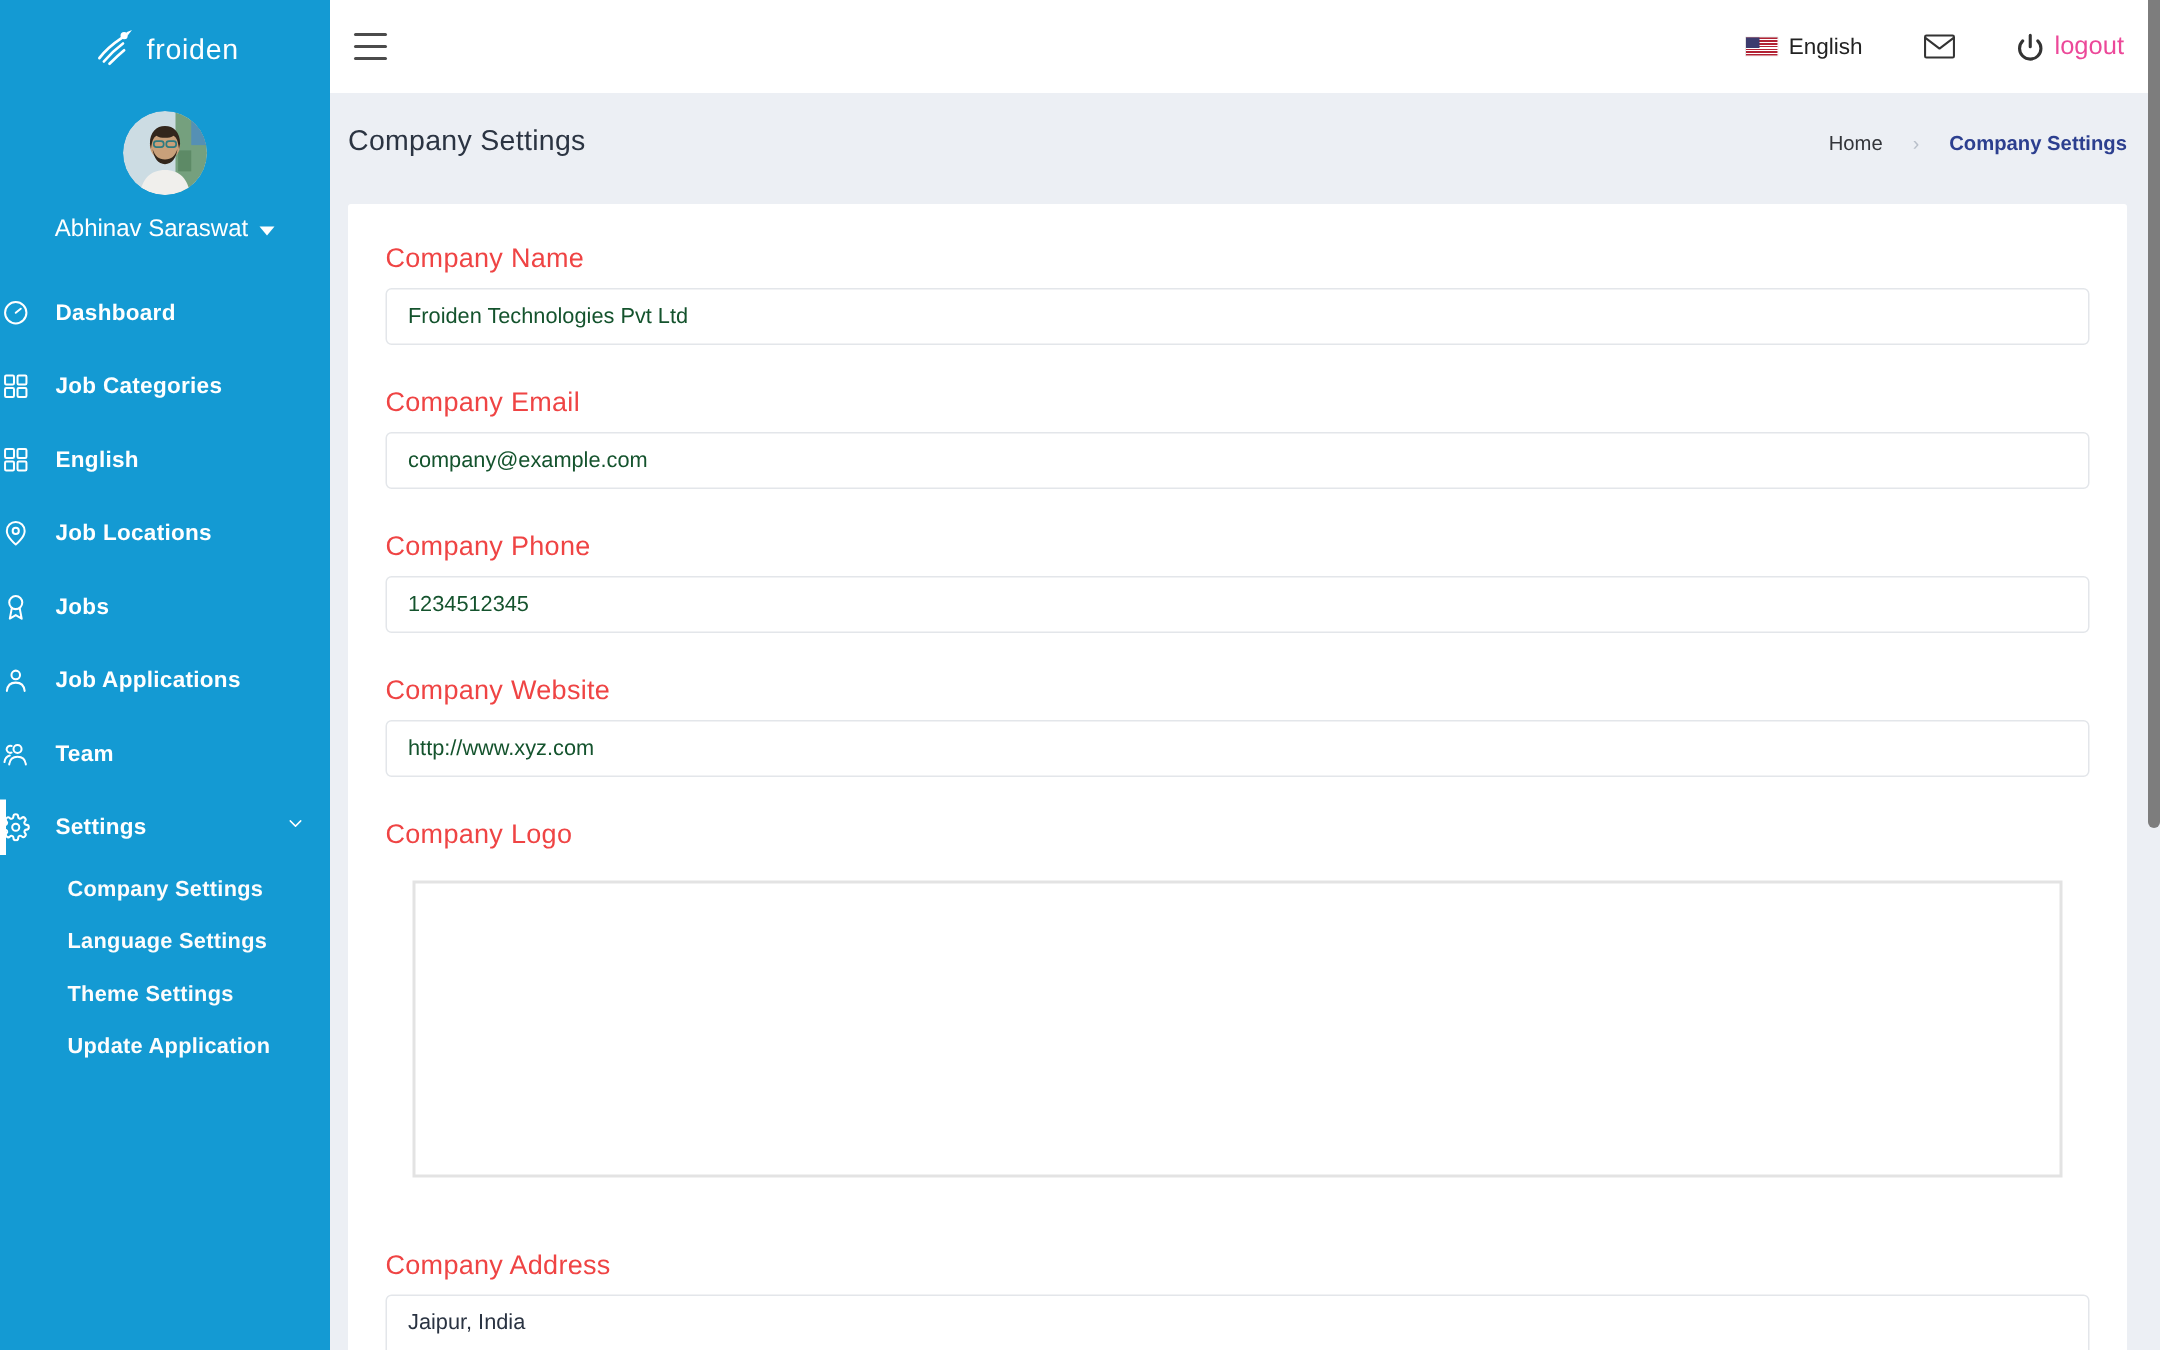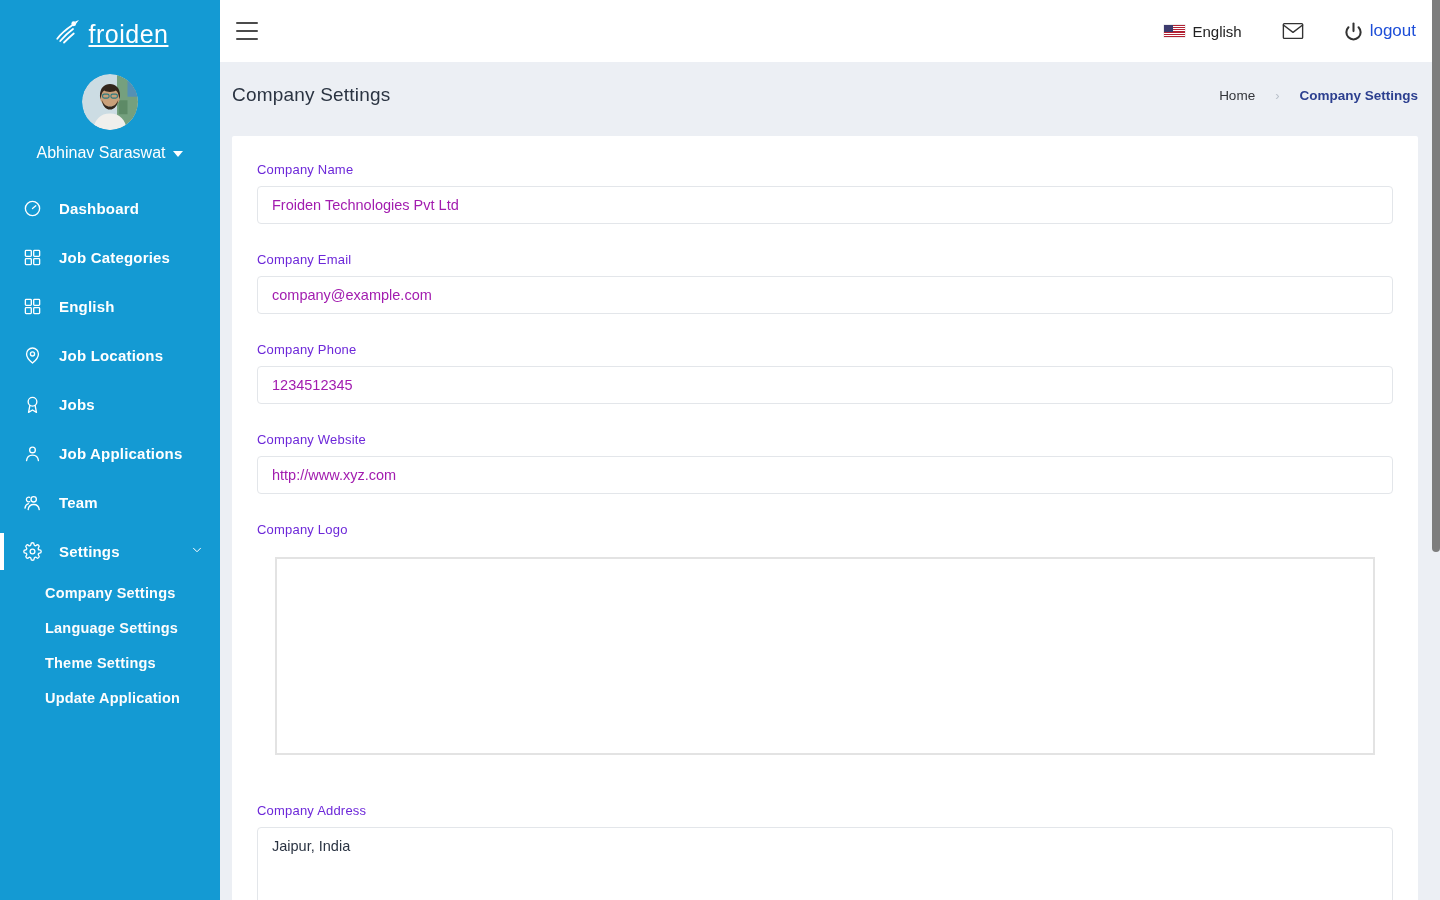--- a/index.html
+++ b/index.html
@@ -1,60 +1,60 @@
 <!DOCTYPE html>
 <html><head>
 <meta charset="utf-8">
 <style>
   * { margin:0; padding:0; box-sizing:border-box; }
   html,body { width:1440px; height:900px; overflow:hidden; font-family:"Liberation Sans", sans-serif; background:#eceff4; }
 
   
   .sidebar { position:fixed; left:0; top:0; width:220px; height:900px; background:#149ad3; color:#fff; z-index:5; }
   .logo-row { display:flex; align-items:center; justify-content:center; gap:7px; padding-top:16px; height:52px; cursor:pointer; }
-  .logo-row .logo-text { font-size:25px; font-weight:500; letter-spacing:.5px; color:#fff;text-decoration:underline; }
+  .logo-row .logo-text { font-size:19px; font-weight:500; letter-spacing:.5px; color:#fff; }
   .user-block { text-align:center; margin-top:22px; }
   .avatar { width:56px; height:56px; border-radius:50%; overflow:hidden; margin:0 auto; cursor:pointer; }
   .avatar svg { display:block; }
   .user-name { margin-top:14px; font-size:16px; font-weight:400; color:#fff; display:inline-flex; align-items:center; gap:8px; cursor:pointer;justify-content:center; }
   .caret-down { width:0; height:0; border-left:5px solid transparent; border-right:5px solid transparent; border-top:6px solid #fff; display:inline-block; margin-top:2px; }
 
   .nav { margin-top:22px; }
-  .nav-item { display:flex; align-items:center; gap:17px; height:49px; padding-left:22px; padding-right:16px; cursor:pointer; position:relative; }
+  .nav-item { display:flex; align-items:center; gap:17px; height:49px; padding-right:16px; cursor:pointer; position:relative; }
   .nav-item .nicon { width:20px; height:20px; flex:0 0 20px; display:flex; align-items:center; justify-content:center; }
   .nav-item .nlabel { font-size:15px; font-weight:700; letter-spacing:.2px; color:#fff; }
   .nav-item.active::before { content:""; position:absolute; left:0; top:6px; width:4px; height:37px; background:#fff; }
   .nav-item .chev { margin-left:auto; }
   .submenu { }
   .sub-item { display:block; padding-left:45px; height:35px; line-height:35px; font-size:14.5px; font-weight:700; color:#fdfdfd; cursor:pointer; letter-spacing:.2px; }
 
   
   .main { margin-left:220px; height:772px; }
   .topbar { height:62px; background:#fff; display:flex; align-items:center; padding:0 24px 0 16px; }
   .hamburger { width:24px; height:18px; display:flex; flex-direction:column; justify-content:space-between; cursor:pointer; background:none; border:none; }
   .hamburger span { display:block; width:22px; height:2px; background:#4b4b4b; border-radius:1px; }
   .topbar-right { margin-left:auto; display:flex; align-items:center; gap:40px; }
   .lang { display:flex; align-items:center; gap:7px; cursor:pointer; font-size:15px; color:#222; }
   .flag { position:relative; width:21px; height:12px; background:repeating-linear-gradient(to bottom,#b22234 0 1px,#fff 1px 1.85px); box-shadow:0 0 0 .5px #d8d8d8; }
   .flag::after { content:""; position:absolute; left:0; top:0; width:9px; height:6.5px; background:#3c3b6e; }
   .mail-btn { background:none; border:none; cursor:pointer; display:flex; align-items:center; }
-  .logout-btn { background:none; border:none; cursor:pointer; display:flex; align-items:center; gap:7px; font-size:17px; color:#1d4ed8; font-family:inherit; }
+  .logout-btn { background:none; border:none; cursor:pointer; display:flex; align-items:center; gap:7px; font-size:17px; color:#ec4899; font-family:inherit; }
 
   .content { height:838px; overflow:hidden; padding:22px 22px 0 12px; background:#eceff4; }
   .page-head { display:flex; align-items:center; justify-content:space-between; padding-left:0; }
   .page-title { font-size:19px; font-weight:500; color:#2b3442; letter-spacing:.2px; }
   .breadcrumb { display:flex; align-items:center; gap:20px; font-size:13.5px; }
   .crumb-home { color:#33353a; text-decoration:none; cursor:pointer; }
   .crumb-sep { color:#b8bfc9; font-size:13px; }
   .crumb-current { color:#2c3f8f; font-weight:700; }
 
   .card { margin-top:30px; margin-left:0; background:#fff; border-radius:2px; padding:26px 25px; min-height:820px; }
   .form-group { margin-bottom:28px; }
-  .form-label { display:block; font-size:13px; color:#6d28d9; margin-bottom:9px; letter-spacing:.2px; }
-  .form-input { width:100%; height:38px; border:1px solid #e3e6ea; border-radius:4px; padding:0 14px; font-size:14.5px; color:#a21caf; font-family:inherit; background:#fff; outline:none; }
+  .form-label { display:block; font-size:18px; color:#ef4444; margin-bottom:9px; letter-spacing:.2px; }
+  .form-input { width:100%; height:38px; border:1px solid #e3e6ea; border-radius:4px; padding:0 14px; font-size:14.5px; color:#14532d; font-family:inherit; background:#fff; outline:none; }
   .logo-group .form-label { margin-bottom:20px; }
   .logo-dropzone { margin:0 18px 48px 18px; height:198px; border:2px solid #e3e3e3; background:#fff; cursor:pointer; }
   .form-textarea { width:100%; height:130px; border:1px solid #e3e6ea; border-radius:4px; padding:10px 14px; font-size:14.5px; color:#2a3342; font-family:inherit; resize:none; outline:none; }
 
   
   .scroll-thumb { position:fixed; top:0; right:0; width:8px; height:552px; background:#7d7d7d; border-radius:0 0 4px 4px; z-index:20; cursor:pointer; }
 
   svg.stroke-ico { fill:none; stroke:#fff; stroke-width:1.7; stroke-linecap:round; stroke-linejoin:round; }
   svg.dark-ico { fill:none; stroke:#333; stroke-linecap:round; stroke-linejoin:round; }
 </style>

